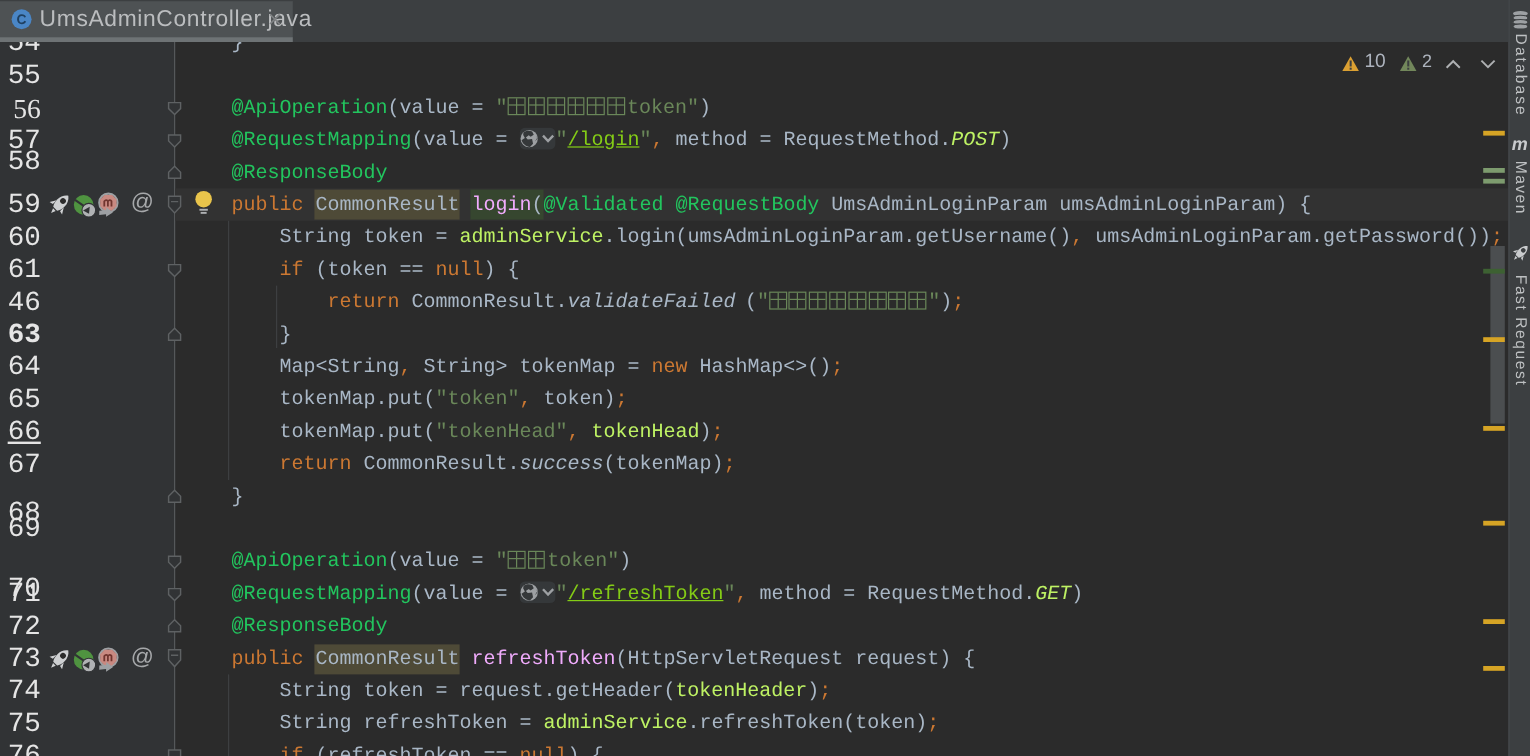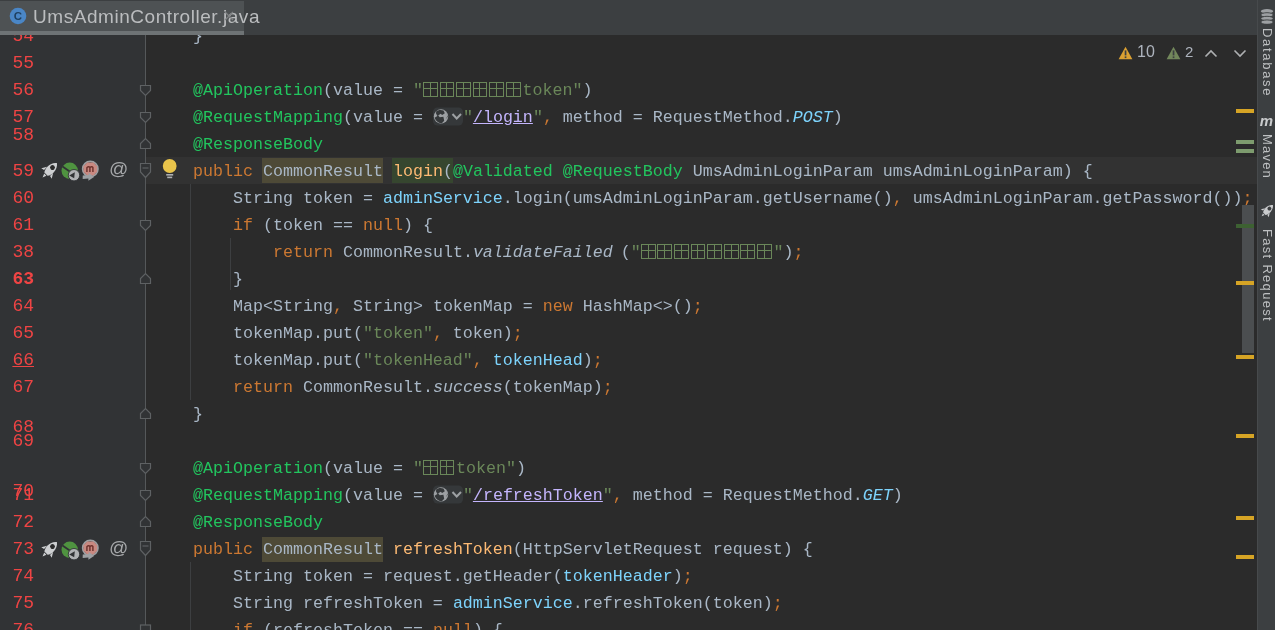--- a/index.html
+++ b/index.html
@@ -1,26 +1,26 @@
 <!DOCTYPE html>
 <html><head><meta charset="utf-8">
 <style>
 *{margin:0;padding:0;box-sizing:border-box}
 html,body{width:1275px;height:630px;overflow:hidden;background:#2b2b2b;font-family:"Liberation Sans",sans-serif}
 #root{position:absolute;left:0;top:0;width:1275px;height:630px;overflow:hidden}
 .abs{position:absolute}
 .ln{position:absolute;left:153px;height:27px;line-height:27px;font-family:"Liberation Mono",monospace;font-size:16.67px;white-space:pre;color:#a9b7c6}
-.num{position:absolute;left:0;width:34px;height:27px;line-height:27px;text-align:right;font-family:"Liberation Mono",monospace;font-size:18px;color:#ef4444}
+.num{position:absolute;left:0;width:34px;height:27px;line-height:27px;text-align:right;font-family:"Liberation Mono",monospace;font-size:23px;color:#e5e5e5}
 .kw{color:#cc7832}
 .str{color:#6a8759}
 .ann{color:#22c55e}
-.mth{color:#fdba74}
-.fld{color:#7dd3fc}
+.mth{color:#f0abfc}
+.fld{color:#bef264}
 .it{font-style:italic}
-.link{color:#c4b5fd;text-decoration:underline}
+.link{color:#84cc16;text-decoration:underline}
 .cjk{display:inline-block;width:14.8px;height:15px;margin-right:1.8px;vertical-align:-2px;border:1.4px solid #6a8759;background:linear-gradient(#6a8759,#6a8759) center/100% 1.3px no-repeat,linear-gradient(#6a8759,#6a8759) center/1.3px 100% no-repeat}
 .urlico{display:inline-block;width:30px;height:19px;vertical-align:-4px}
 .mark{position:absolute;left:1236px;width:18px}
 </style></head>
 <body>
 <div id="root">
 
 <div class="abs" style="left:0;top:0;width:146px;height:630px;background:#313335"></div>
 <div class="abs" style="left:145px;top:0;width:1px;height:630px;background:#55585a"></div>
 
@@ -30,27 +30,27 @@
 <div class="abs" style="left:190px;top:562px;width:1px;height:68px;background:#3d3f41"></div>
 <div class="abs" style="left:230px;top:238px;width:1px;height:52px;background:#3d3f41"></div>
 
 <div class="abs" style="left:262px;top:158px;width:121px;height:25px;background:#4e4a37"></div>
 <div class="abs" style="left:262px;top:537px;width:121px;height:25px;background:#4e4a37"></div>
 <div class="abs" style="left:392px;top:158px;width:61px;height:25px;background:#36462f"></div>
 
 <div id="nums">
       <div class="num" style="top: 22.5px;">54</div>
       <div class="num" style="top: 49.5px;">55</div>
-      <div class="num" style="top: 76.5px;">56</div>
+      <div class="num" style="top: 76.5px; font-family: Liberation Serif, serif;">56</div>
       <div class="num" style="top: 103.5px;">57</div>
       <div class="num" style="top: 122px;">58</div>
       <div class="num" style="top: 157.5px;">59</div>
       <div class="num" style="top: 184.5px;">60</div>
       <div class="num" style="top: 211.5px;">61</div>
-      <div class="num" style="top: 238.5px;">38</div>
+      <div class="num" style="top: 238.5px;">46</div>
       <div class="num" style="top: 265.5px; font-weight: bold;">63</div>
       <div class="num" style="top: 292.5px;">64</div>
       <div class="num" style="top: 319.5px;">65</div>
       <div class="num" style="top: 346.5px; text-decoration: underline;">66</div>
       <div class="num" style="top: 373.5px;">67</div>
       <div class="num" style="top: 414px;">68</div>
       <div class="num" style="top: 427.5px; font-family: Liberation Mono, monospace;">69</div>
       <div class="num" style="top: 454.5px; margin-top: 23px;">70</div>
       <div class="num" style="top: 481.5px;">71</div>
       <div class="num" style="top: 508.5px;">72</div>

